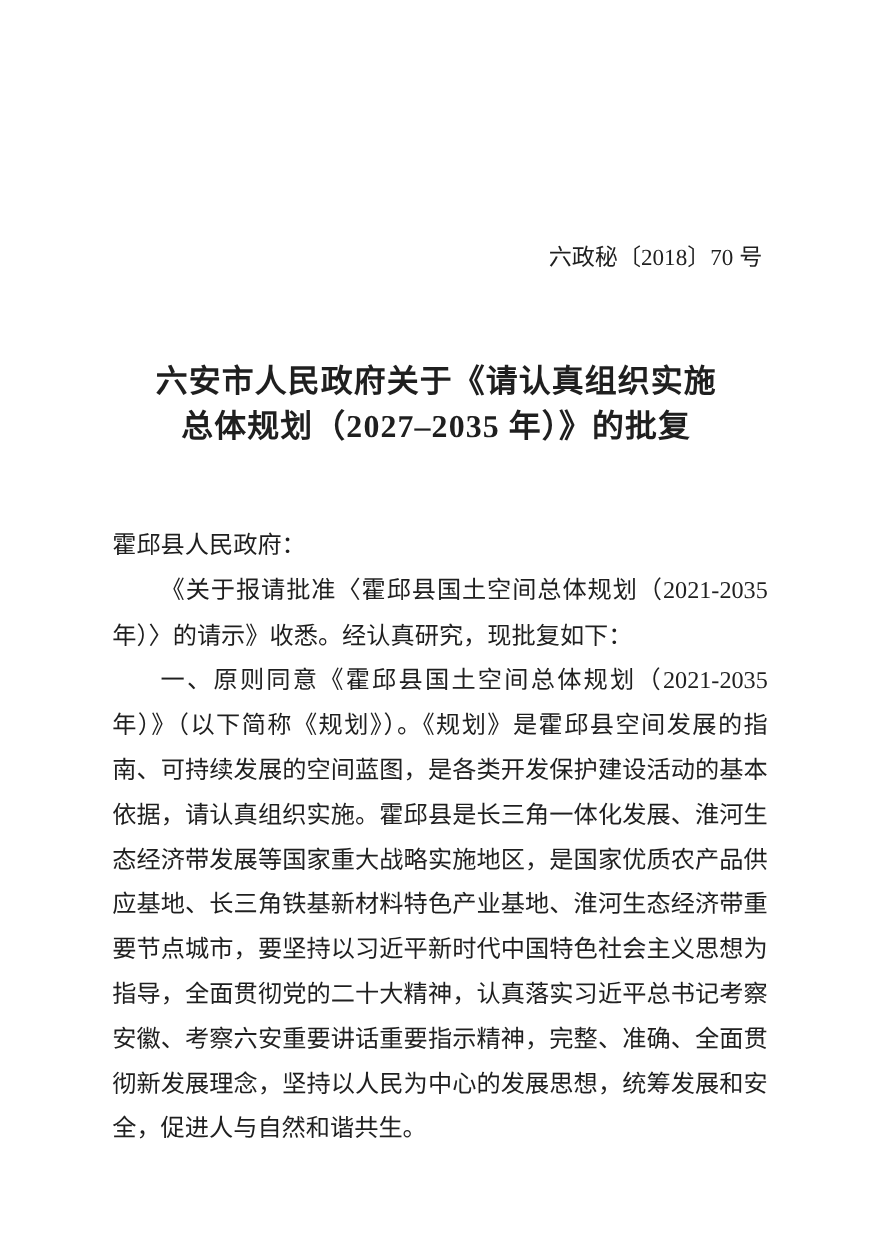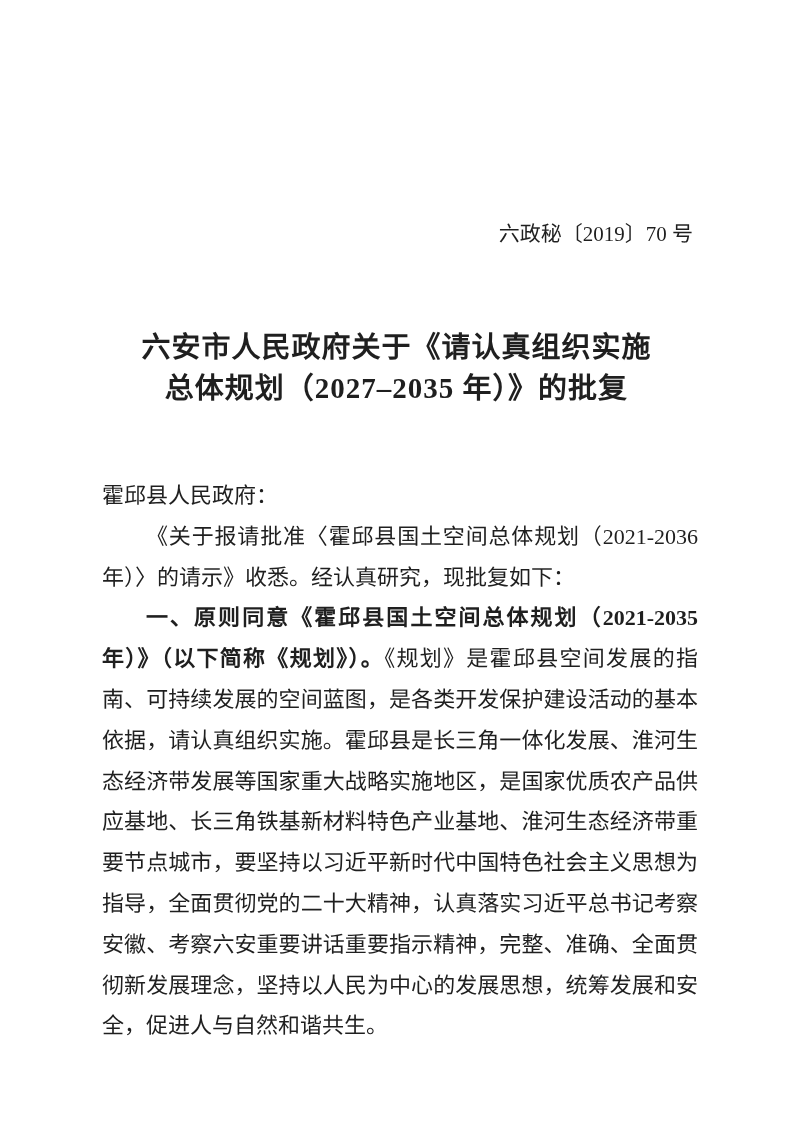--- a/index.html
+++ b/index.html
@@ -57,36 +57,36 @@
   }
   .doc-body p{
     margin:0;
     word-break:break-all;
     overflow-wrap:anywhere;
   }
   .doc-body p.indent{
     text-indent:44px;
   }
   .lead-bold{
-    font-weight:bold;
+    font-weight:normal;
   }
 </style>
 </head>
 <body>
 
 <div class="page">
 
-  <div class="doc-number">六政秘〔2019〕70 号</div>
+  <div class="doc-number">六政秘〔2018〕70 号</div>
 
   <h1 class="doc-title">
     <span class="title-line">六安市人民政府关于《请认真组织实施</span>
     <span class="title-line">总体规划（2027–2035 年）》的批复</span>
   </h1>
 
   <div class="doc-body">
     <p class="recipient">霍邱县人民政府：</p>
 
-    <p class="indent">《关于报请批准〈霍邱县国土空间总体规划（2021-2036 年）〉的请示》收悉。经认真研究，现批复如下：</p>
+    <p class="indent">《关于报请批准〈霍邱县国土空间总体规划（2021-2035 年）〉的请示》收悉。经认真研究，现批复如下：</p>
 
     <p class="indent"><span class="lead-bold">一、原则同意《霍邱县国土空间总体规划（2021-2035 年）》（以下简称《规划》）。</span><span>《规划》是霍邱县空间发展的指南、可持续发展的空间蓝图，是各类开发保护建设活动的基本依据，请认真组织实施。霍邱县是长三角一体化发展、淮河生态经济带发展等国家重大战略实施地区，是国家优质农产品供应基地、长三角铁基新材料特色产业基地、淮河生态经济带重要节点城市，要坚持以习近平新时代中国特色社会主义思想为指导，全面贯彻党的二十大精神，认真落实习近平总书记考察安徽、考察六安重要讲话重要指示精神，完整、准确、全面贯彻新发展理念，坚持以人民为中心的发展思想，统筹发展和安全，促进人与自然和谐共生。</span></p>
   </div>
 
 </div>
 
 </body></html>

